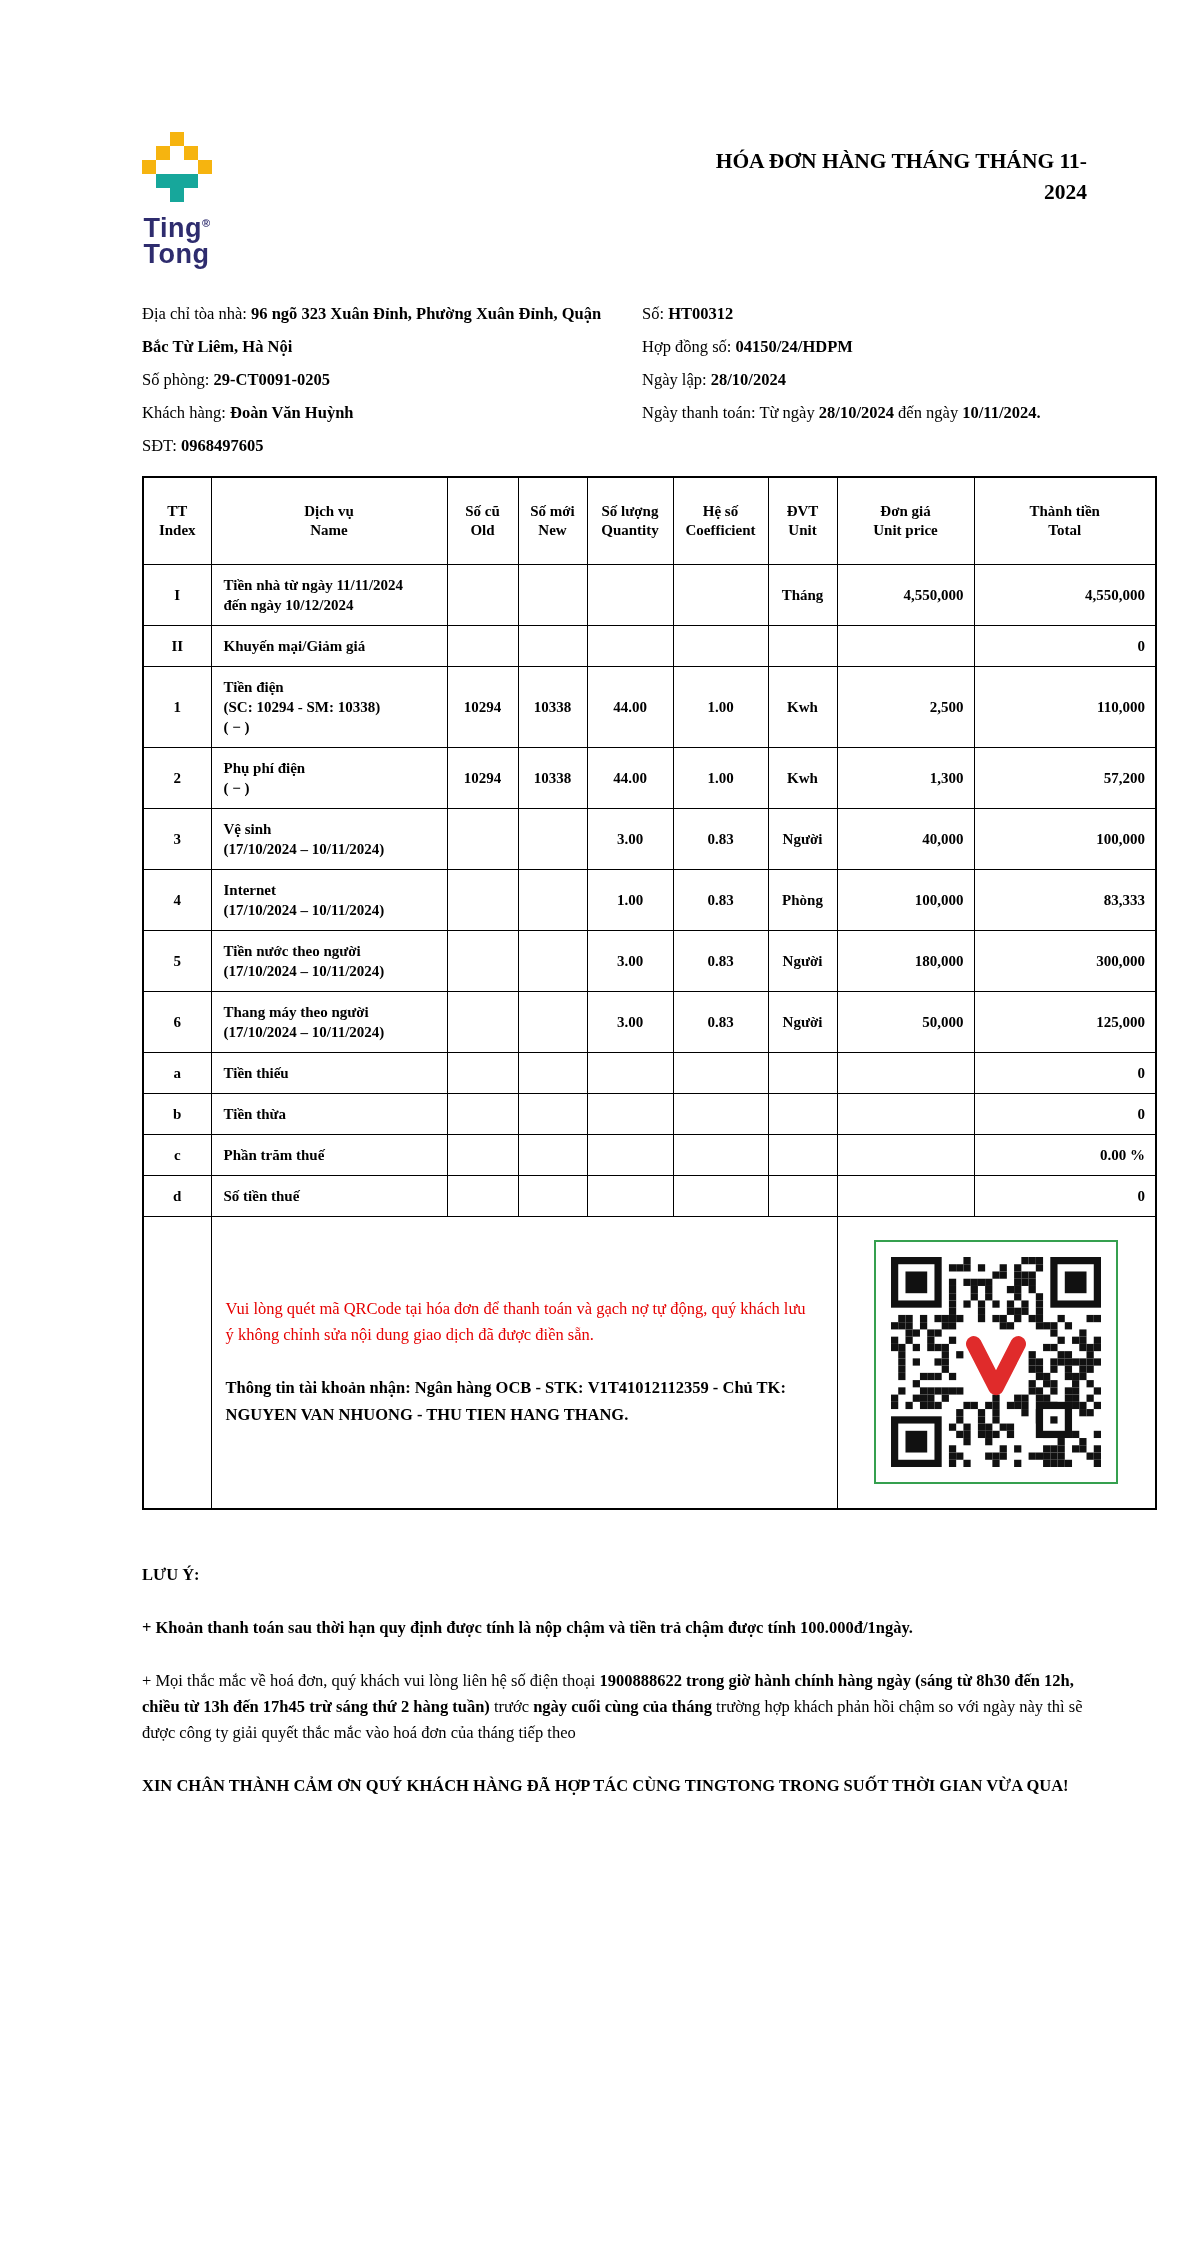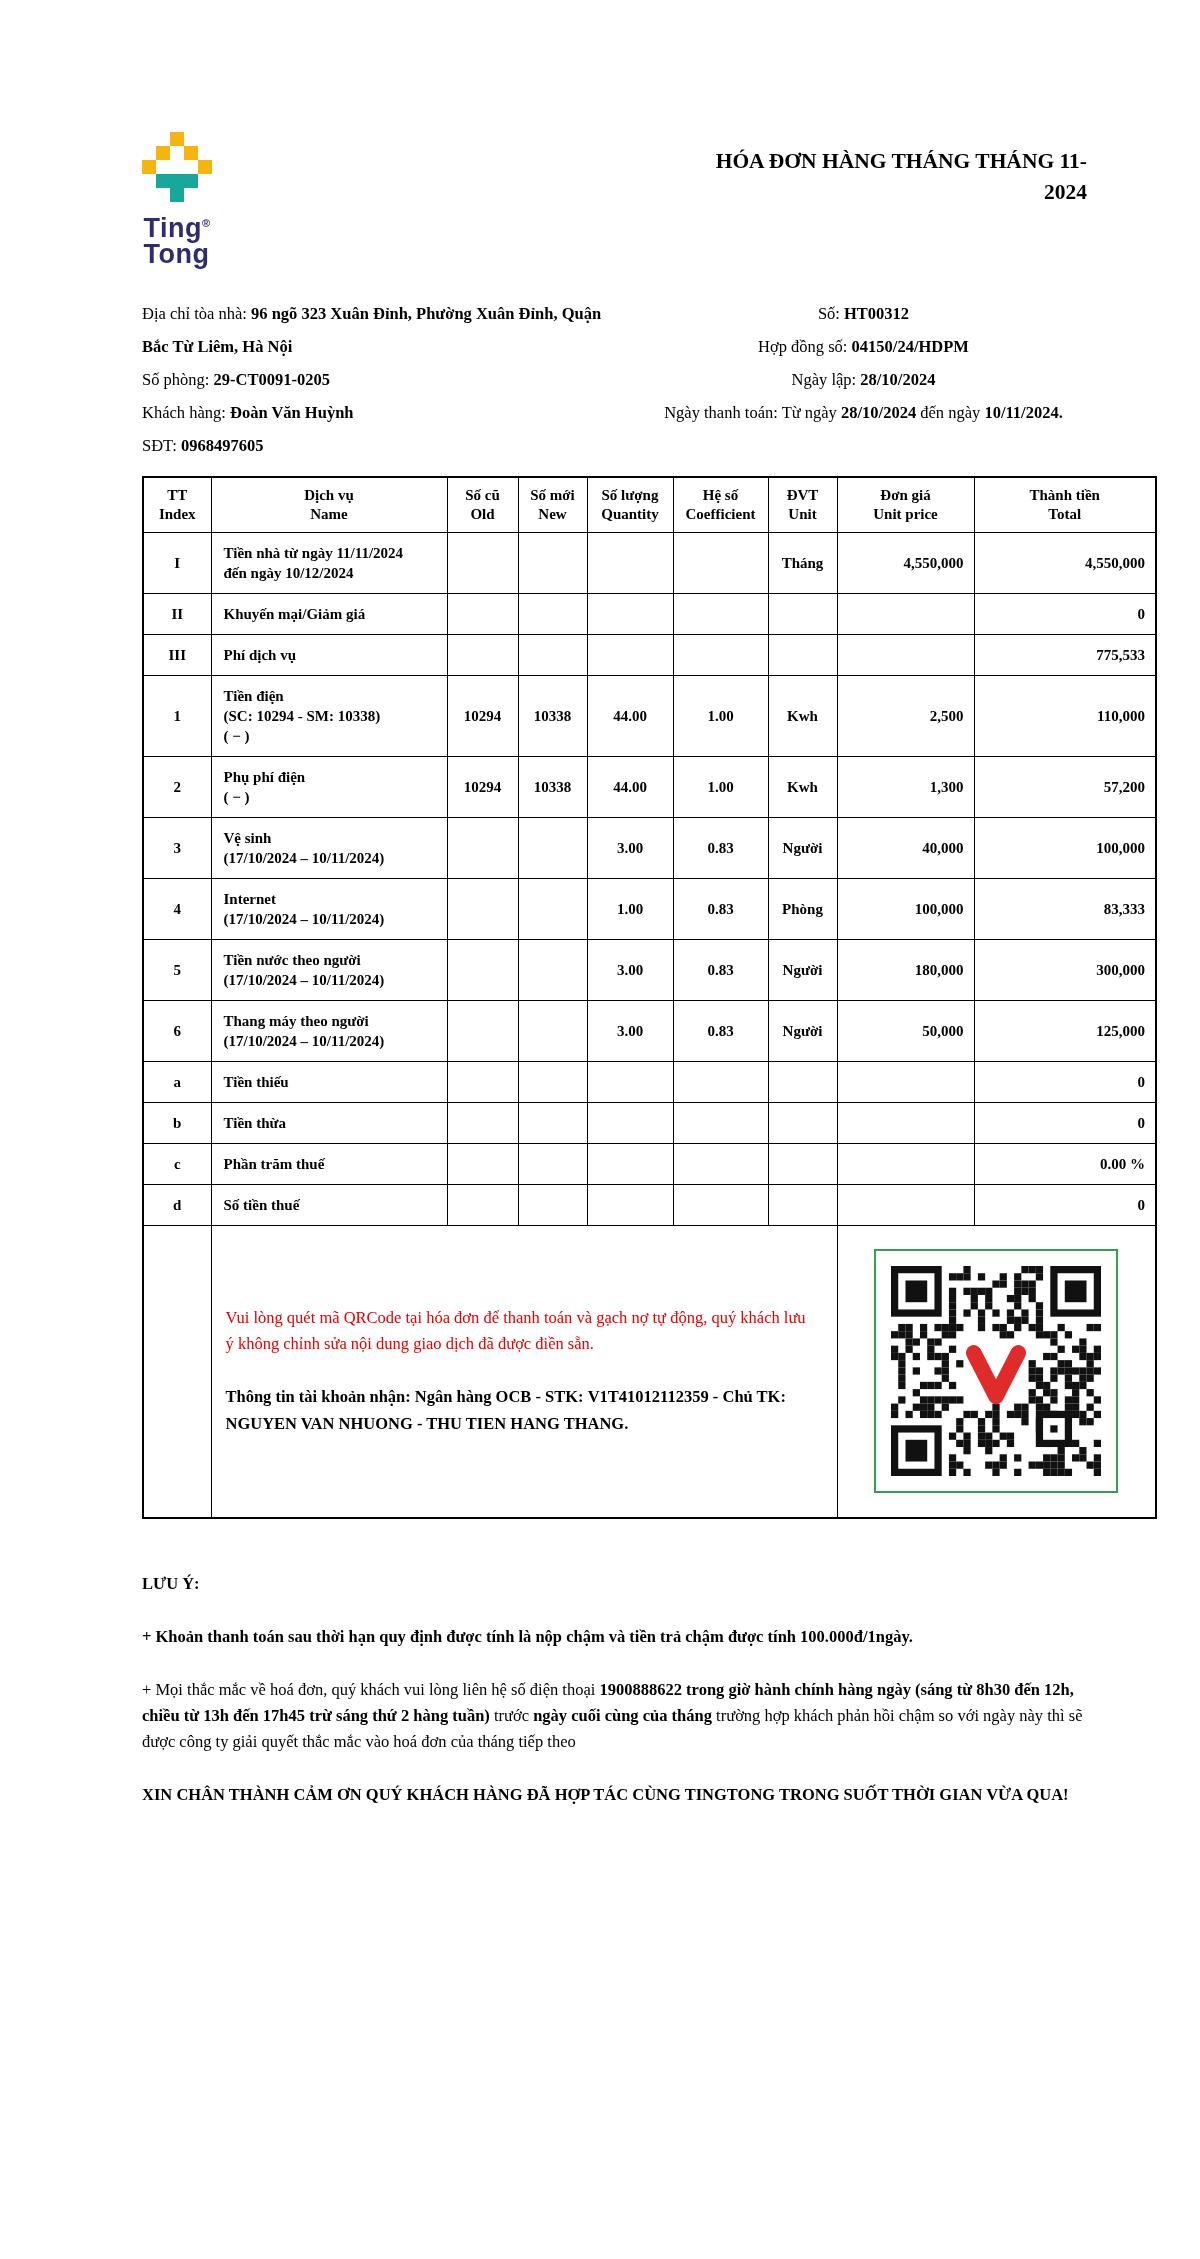--- a/index.html
+++ b/index.html
@@ -22,26 +22,26 @@
   .ct{background:#17A79B;}
   .p1{grid-area:1/3;} .p2{grid-area:2/2;} .p3{grid-area:2/4;}
   .p4{grid-area:3/1;} .p5{grid-area:3/5;}
   .p6{grid-area:4/2/5/5;width:42px;} .p7{grid-area:5/3;}
   .logo-text{font-family:"Liberation Sans","DejaVu Sans",sans-serif;font-weight:bold;color:#2E2C6E;font-size:27px;line-height:26px;letter-spacing:.5px;}
   .logo-text sup{font-size:11px;vertical-align:super;}
   .title{width:440px;margin-right:68px;text-align:right;font-weight:bold;font-size:21.5px;line-height:31px;padding-top:14px;}
   
   .info-row{display:flex;justify-content:space-between;margin-top:30px;line-height:33px;font-size:16.5px;}
   .info-left{width:500px;}
-  .info-right{text-align:center;padding-right:70px;flex:1;}
+  .info-right{text-align:left;padding-right:70px;flex:1;}
   
   table.inv{border-collapse:collapse;table-layout:fixed;width:1013px;margin-top:14px;}
   table.inv td,table.inv th{border:1px solid #000;box-sizing:border-box;vertical-align:middle;}
   table.inv{border:2px solid #000;}
-  th{font-size:15px;font-weight:bold;padding:8px 4px;line-height:19px;margin-top:6px;}
+  th{font-size:15px;font-weight:bold;padding:24px 4px;line-height:19px;margin-top:6px;}
   td{font-size:15px;font-weight:bold;padding:10px 6px;line-height:20px;}
   td.c-idx{text-align:center;}
   td.c-name{text-align:left;padding-left:12px;}
   td.c-num{text-align:center;}
   td.c-money{text-align:right;padding-right:10px;}
   tr.words-row td{font-weight:normal;font-style:italic;padding:12px 6px 12px 14px;font-size:15.5px;}
   tr.words-row b{font-style:italic;}
   tr.qr-row td{height:292px;}
   .qr-text-cell{padding:10px 30px 10px 14px !important;font-weight:normal !important;}
   .qr-text-inner{display:flex;flex-direction:column;justify-content:center;height:100%;gap:26px;}
@@ -170,33 +170,20 @@
           <td class="c-name">
             <div>Khuyến mại/Giảm giá</div>
           </td>
           <td class="c-num"></td>
           <td class="c-num"></td>
           <td class="c-num"></td>
           <td class="c-num"></td>
           <td class="c-num"></td>
           <td class="c-money"></td>
           <td class="c-money">0</td>
-        </tr>
-        <tr>
-          <td class="c-idx">III</td>
-          <td class="c-name">
-            <div>Phí dịch vụ</div>
-          </td>
-          <td class="c-num"></td>
-          <td class="c-num"></td>
-          <td class="c-num"></td>
-          <td class="c-num"></td>
-          <td class="c-num"></td>
-          <td class="c-money"></td>
-          <td class="c-money">775,533</td>
         </tr>
         <tr>
           <td class="c-idx">1</td>
           <td class="c-name">
             <div>Tiền điện</div>
             <div>(SC: 10294 - SM: 10338)</div>
             <div>( − )</div>
           </td>
           <td class="c-num">10294</td>
           <td class="c-num">10338</td>

